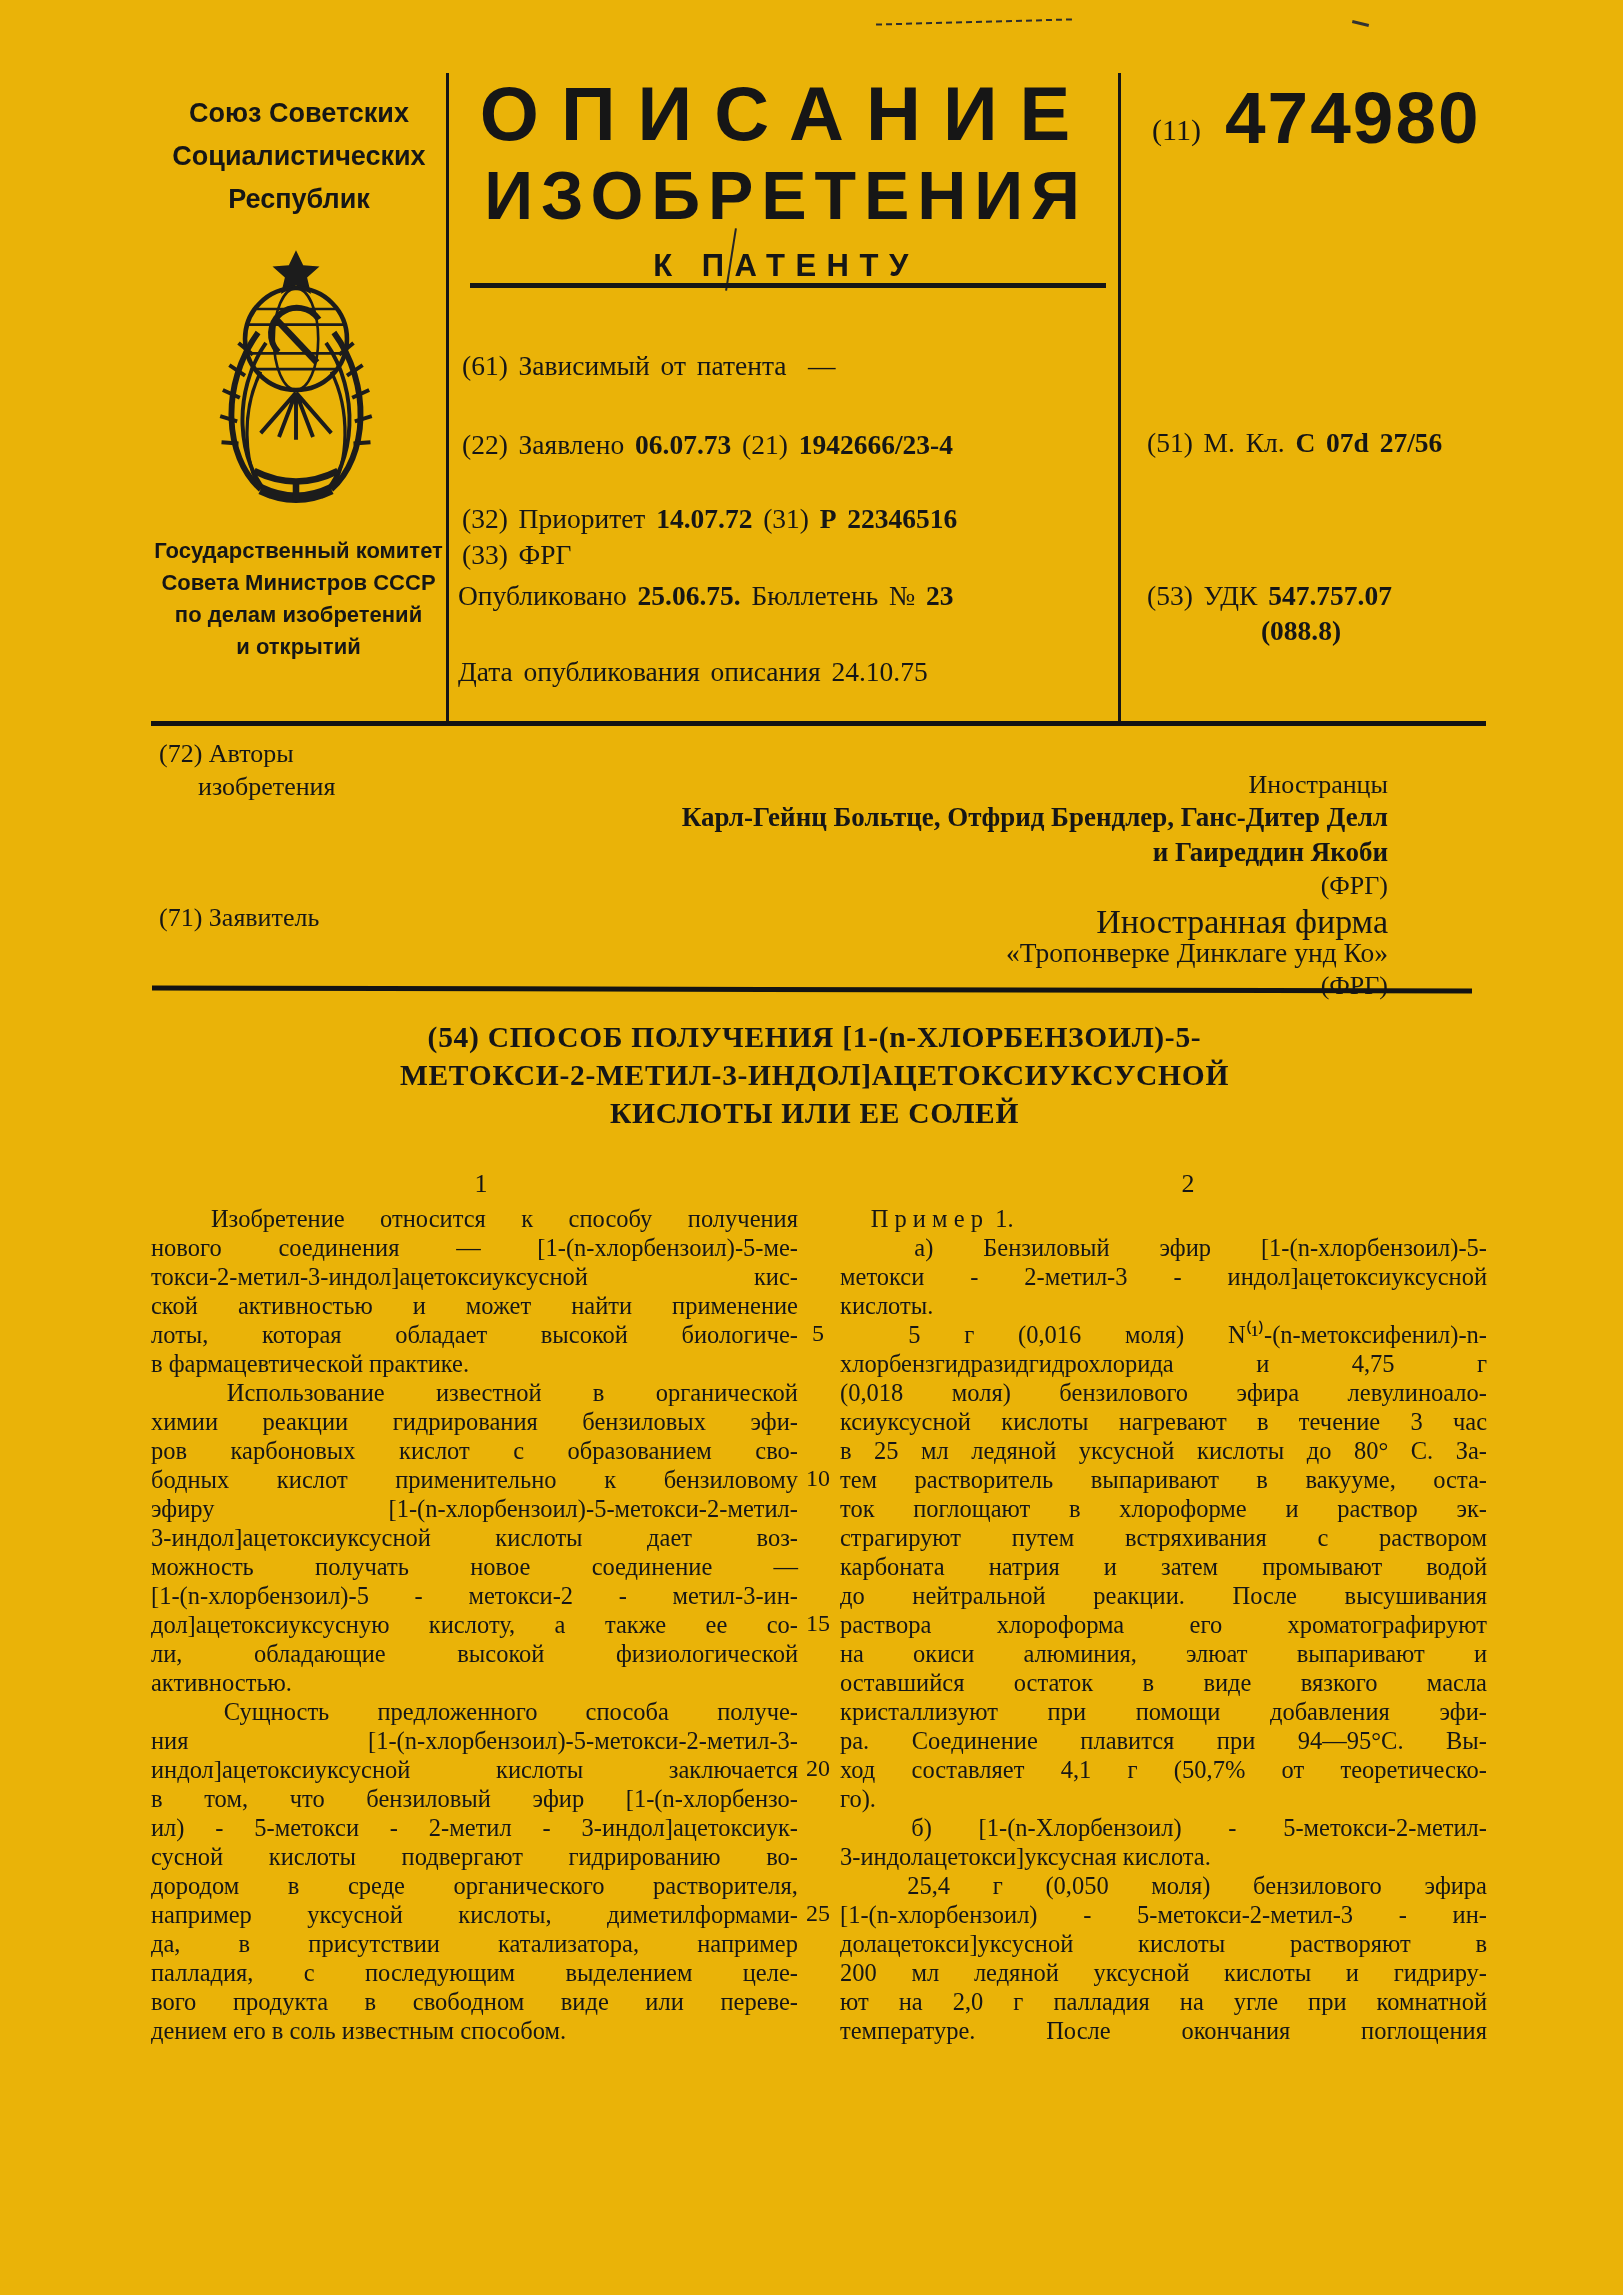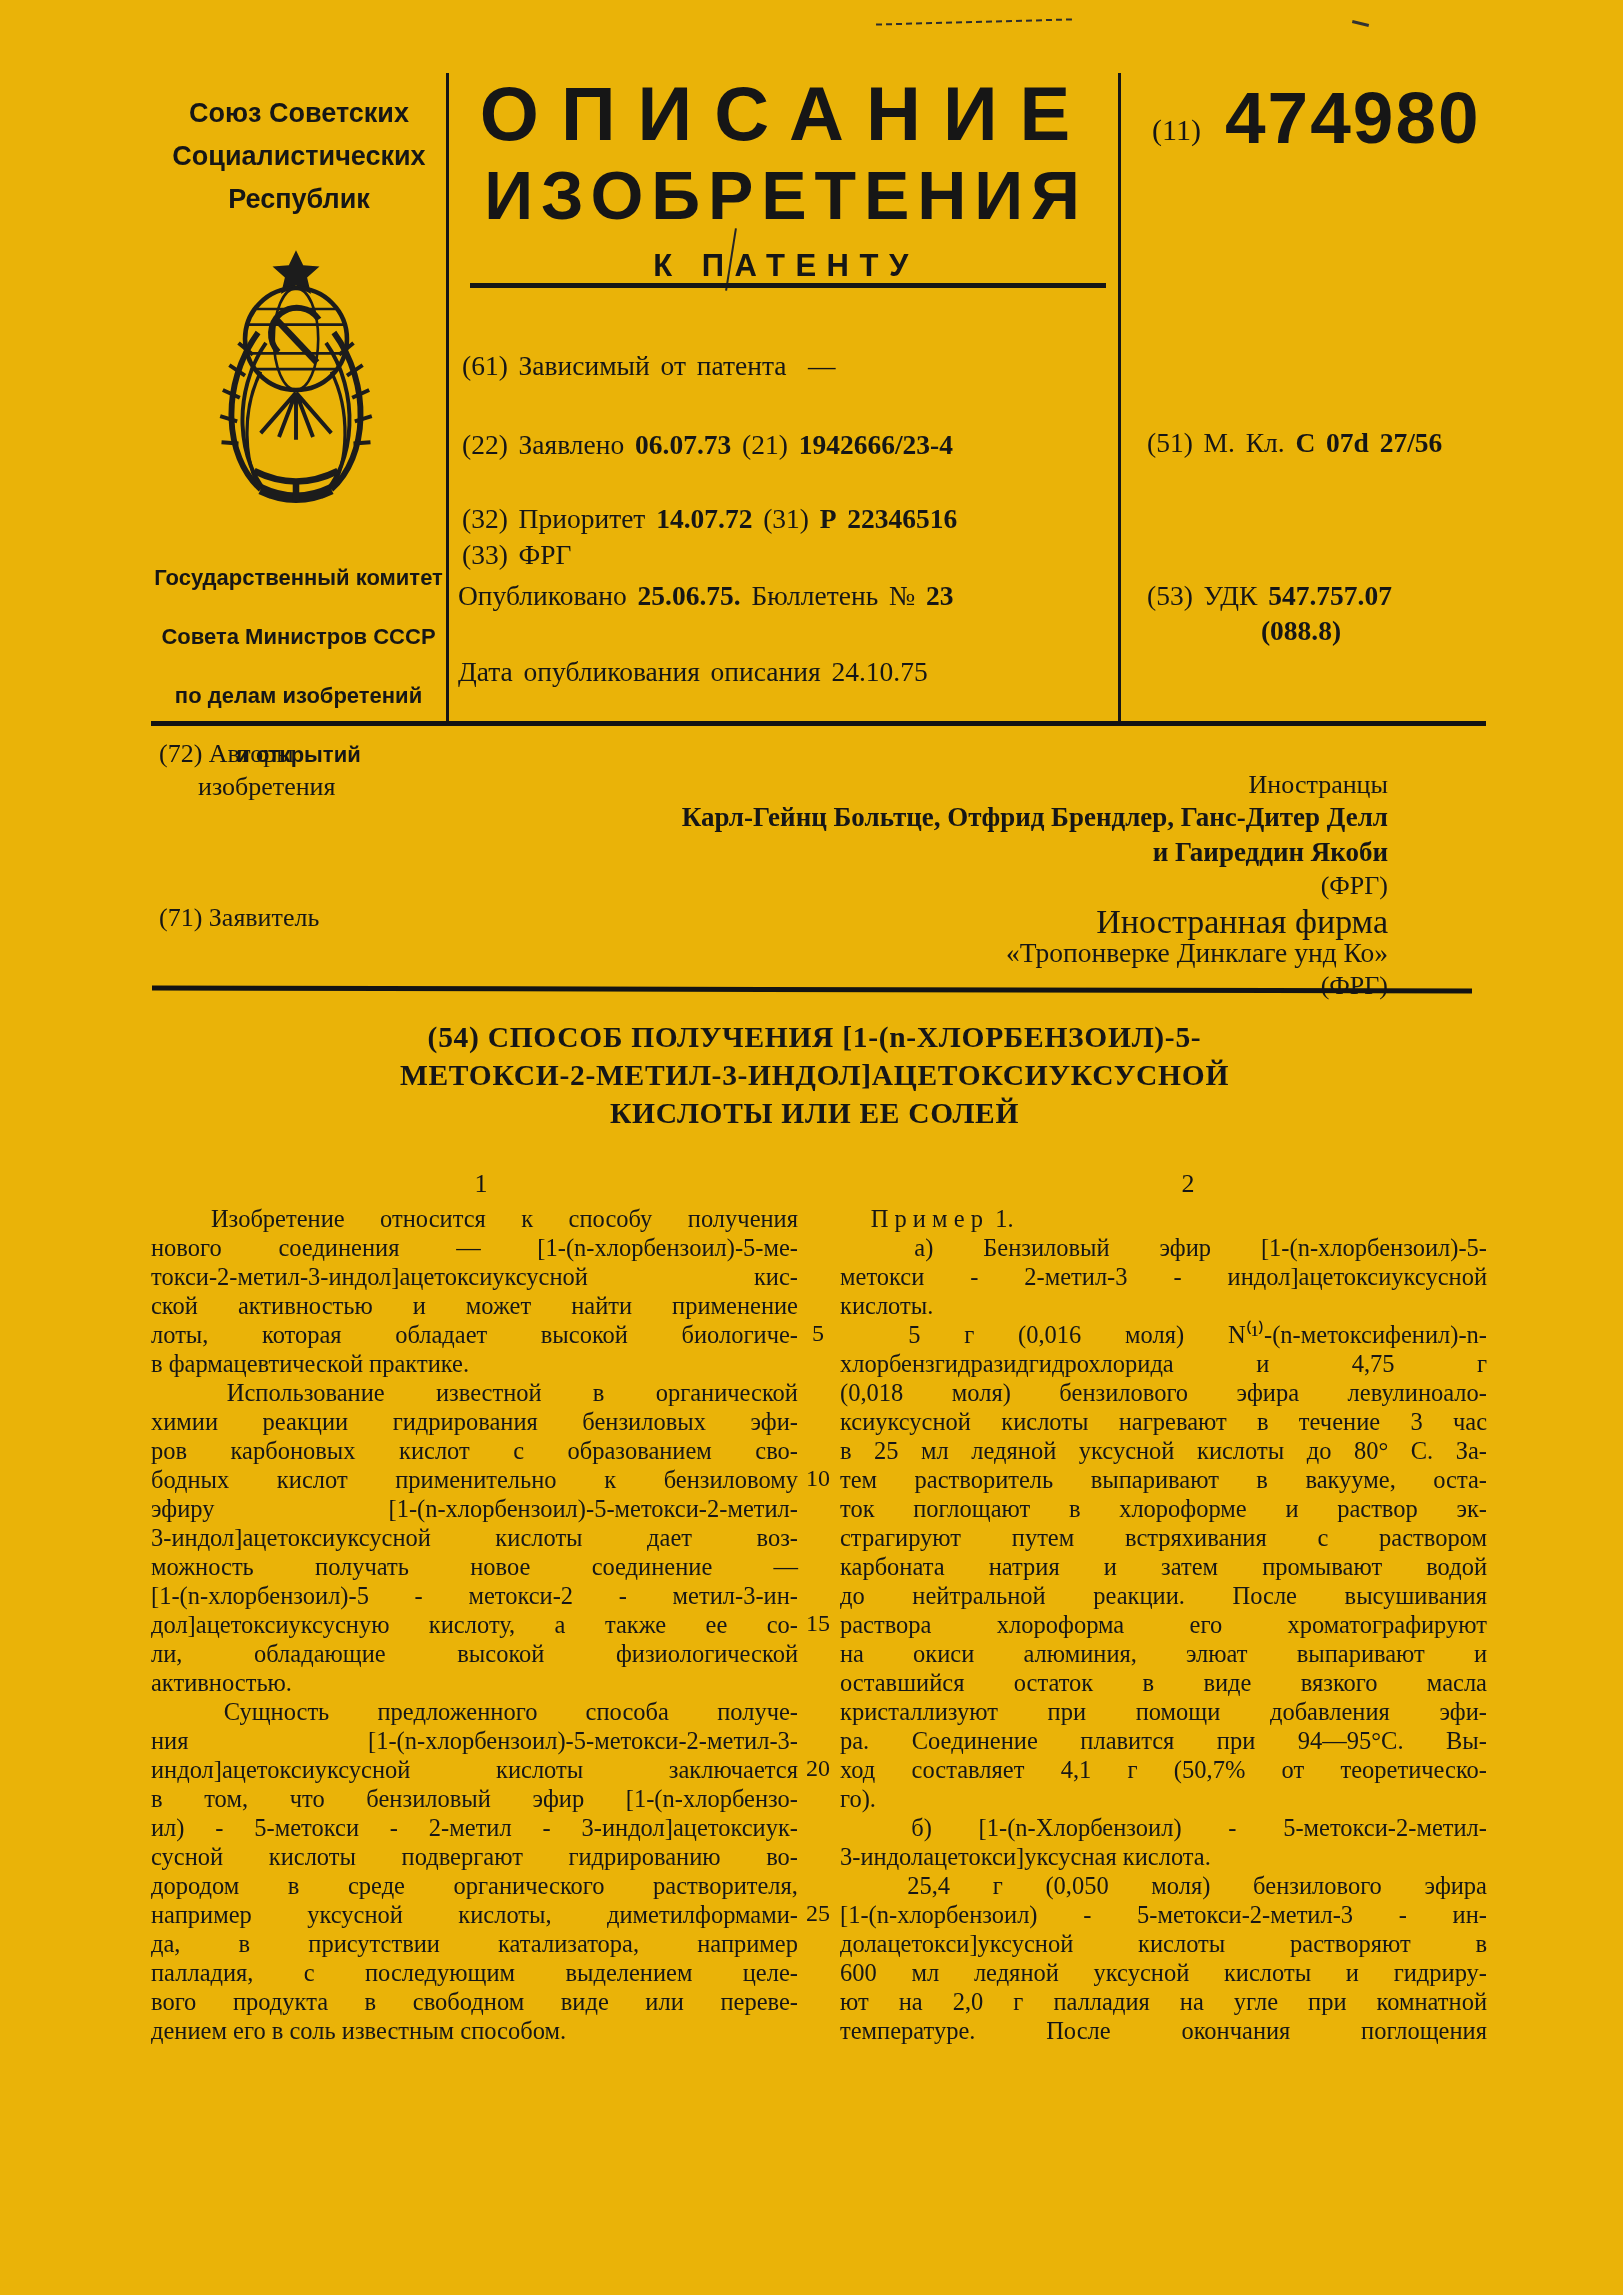--- a/index.html
+++ b/index.html
@@ -13,21 +13,21 @@
   .tline.just{text-align-last:justify;}
   .seg-b{font-weight:bold;}
 
   
   .union{left:151px;top:92px;width:296px;font-size:27px;line-height:43px;font-weight:bold;
          font-family:"Liberation Sans",sans-serif;}
   .union .tline{text-align:center;text-align-last:center;}
   .emblem{left:198px;top:240px;width:196px;height:283px;}
   .committee{left:148px;top:535px;width:301px;font-size:22px;line-height:32px;font-weight:bold;
          font-family:"Liberation Sans",sans-serif;}
-  .committee .tline{text-align:center;text-align-last:center;margin-top:27px;}
+  .committee .tline{text-align:center;text-align-last:center;}
 
   .vrule{position:absolute;top:73px;width:3.3px;height:652px;background:#161616;}
   .v1{left:446px;} .v2{left:1118px;}
 
   
   .doc1{left:452px;top:76px;width:668px;text-align:center;font-size:76px;font-weight:bold;
         letter-spacing:22px;line-height:1;}
   .doc2{left:452px;top:161px;width:668px;text-align:center;font-size:68px;font-weight:bold;
         letter-spacing:7.9px;line-height:1;}
   .doc3{left:452px;top:250px;width:668px;text-align:center;font-size:31px;font-weight:bold;
@@ -230,21 +230,21 @@
       <div class="tline just">оставшийся остаток в виде вязкого масла</div>
       <div class="tline just">кристаллизуют при помощи добавления эфи-</div>
       <div class="tline just">ра. Соединение плавится при 94—95°С. Вы-</div>
       <div class="tline just">ход составляет 4,1 г (50,7% от теоретическо-</div>
       <div class="tline">го).</div>
       <div class="tline just">  б) [1-(n-Хлорбензоил) - 5-метокси-2-метил-</div>
       <div class="tline">3-индолацетокси]уксусная кислота.</div>
       <div class="tline just">  25,4 г (0,050 моля) бензилового эфира</div>
       <div class="tline just">[1-(n-хлорбензоил) - 5-метокси-2-метил-3 - ин-</div>
       <div class="tline just">долацетокси]уксусной кислоты растворяют в</div>
-      <div class="tline just">600 мл ледяной уксусной кислоты и гидриру-</div>
+      <div class="tline just">200 мл ледяной уксусной кислоты и гидриру-</div>
       <div class="tline just">ют на 2,0 г палладия на угле при комнатной</div>
       <div class="tline just">температуре. После окончания поглощения</div>
     </div>
   <div class="gutter">
       <div class="tline">5</div>
       <div class="tline">10</div>
       <div class="tline">15</div>
       <div class="tline">20</div>
       <div class="tline">25</div>
     </div>

